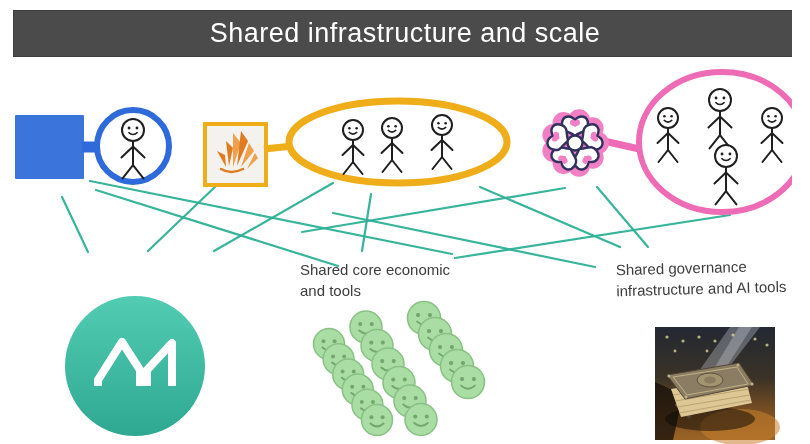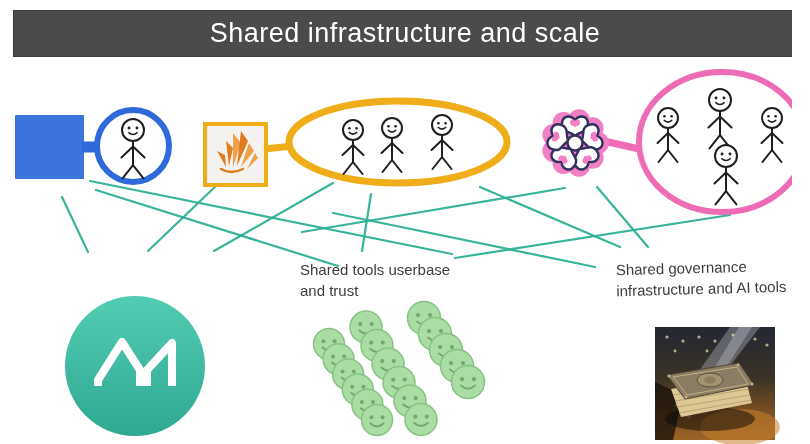--- a/index.html
+++ b/index.html
@@ -329,20 +329,20 @@
           <circle cx="14" cy="49" r="1.5"></circle>
             <circle cx="83" cy="38" r="1.5"></circle>
           <circle cx="97" cy="57" r="1.5"></circle>
             <circle cx="31" cy="70" r="1.5"></circle>
         </g>
       </g>
     </g>
   </svg>
 
   <div class="lbl" id="lbl-user">
-    <div>Shared tools userbase</div>
-    <div>and trust</div>
+    <div>Shared core economic</div>
+    <div>and tools</div>
   </div>
   <div class="lbl" id="lbl-gov">
     <div>Shared governance</div>
     <div>infrastructure and AI tools</div>
   </div>
 </div>
 
 </body></html>

